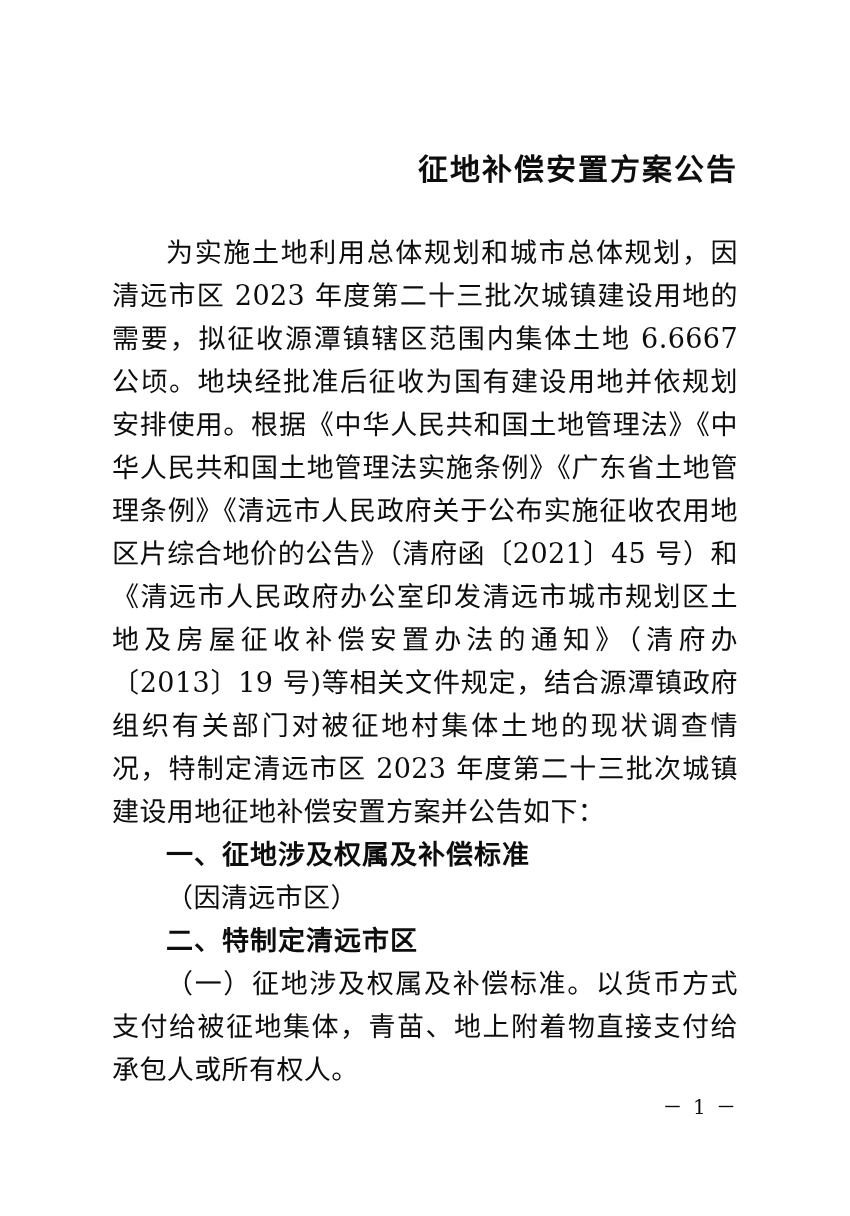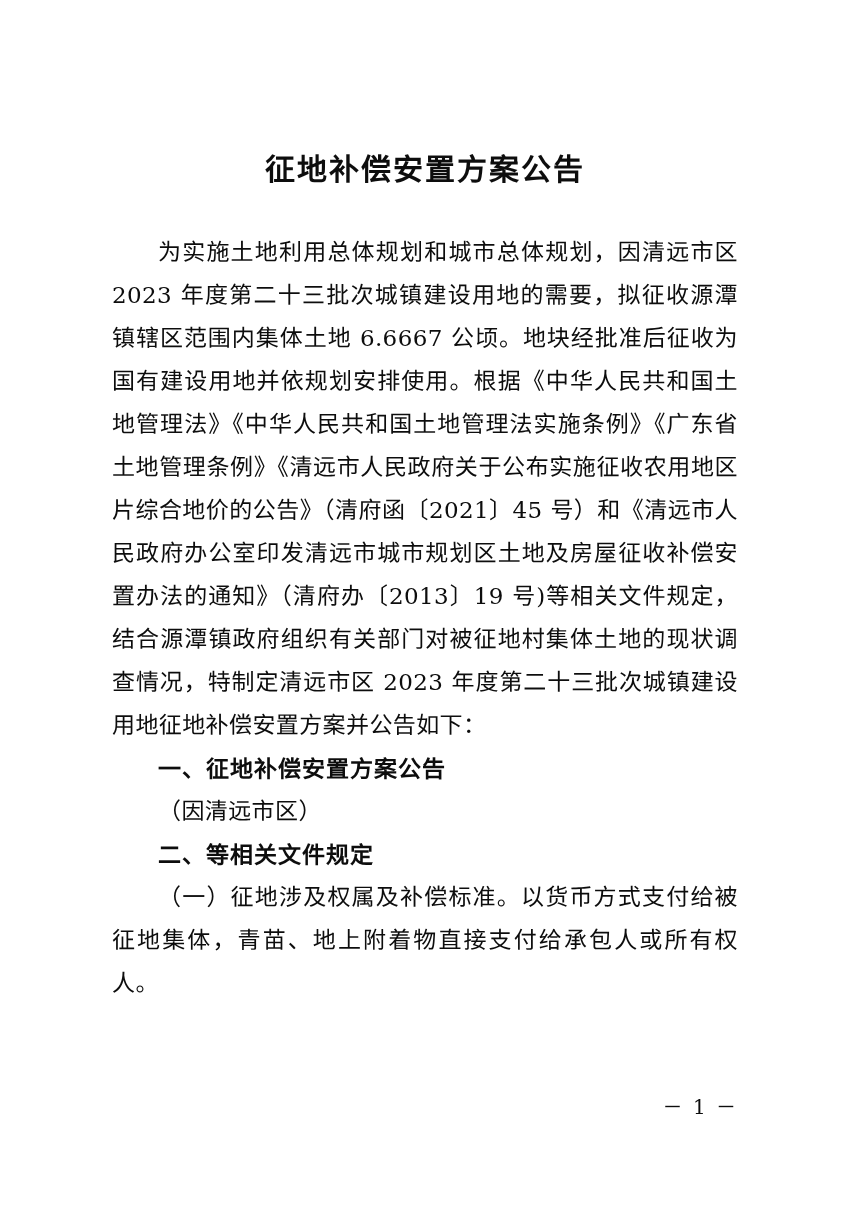--- a/index.html
+++ b/index.html
@@ -18,30 +18,30 @@
   .page {
     position: absolute;
     left: 0;
     top: 0;
     width: 850px;
     height: 1216px;
     box-sizing: border-box;
     padding: 150px 112px 60px 112px;
   }
   .doc-title {
-    text-align: center;
+    text-align: right;
     font-size: 30px;
     font-weight: bold;
     letter-spacing: 2px;
     line-height: 1.3;
     margin: 0 0 42px 0;
     font-family: "DejaVu Serif", "Liberation Serif", serif;
   }
   .body-text {
-    font-size: 23px;
+    font-size: 27px;
     line-height: 43px;
     text-align: justify;
     text-justify: inter-ideograph;
     letter-spacing: 0.4px;
   }
   .para {
     margin: 0;
     text-indent: 2em;
     text-align: justify;
     text-justify: inter-ideograph;
@@ -68,25 +68,25 @@
 <body>
 
 <div class="page">
 
   <h1 class="doc-title">征地补偿安置方案公告</h1>
 
   <div class="body-text">
 
     <p class="para">为实施土地利用总体规划和城市总体规划，因清远市区 2023 年度第二十三批次城镇建设用地的需要，拟征收源潭镇辖区范围内集体土地 6.6667 公顷。地块经批准后征收为国有建设用地并依规划安排使用。根据《中华人民共和国土地管理法》《中华人民共和国土地管理法实施条例》《广东省土地管理条例》《清远市人民政府关于公布实施征收农用地区片综合地价的公告》（清府函〔2021〕45 号）和《清远市人民政府办公室印发清远市城市规划区土地及房屋征收补偿安置办法的通知》（清府办〔2013〕19 号)等相关文件规定，结合源潭镇政府组织有关部门对被征地村集体土地的现状调查情况，特制定清远市区 2023 年度第二十三批次城镇建设用地征地补偿安置方案并公告如下：</p>
 
-    <p class="heading">一、征地补偿安置方案公告</p>
+    <p class="heading">一、征地涉及权属及补偿标准</p>
 
     <p class="sub">（因清远市区）</p>
 
-    <p class="heading">二、等相关文件规定</p>
+    <p class="heading">二、特制定清远市区</p>
 
     <p class="para">（一）征地涉及权属及补偿标准。以货币方式支付给被征地集体，青苗、地上附着物直接支付给承包人或所有权人。</p>
 
 
   </div>
 
   <div class="page-number">－ 1 －</div>
 
 </div>
 

